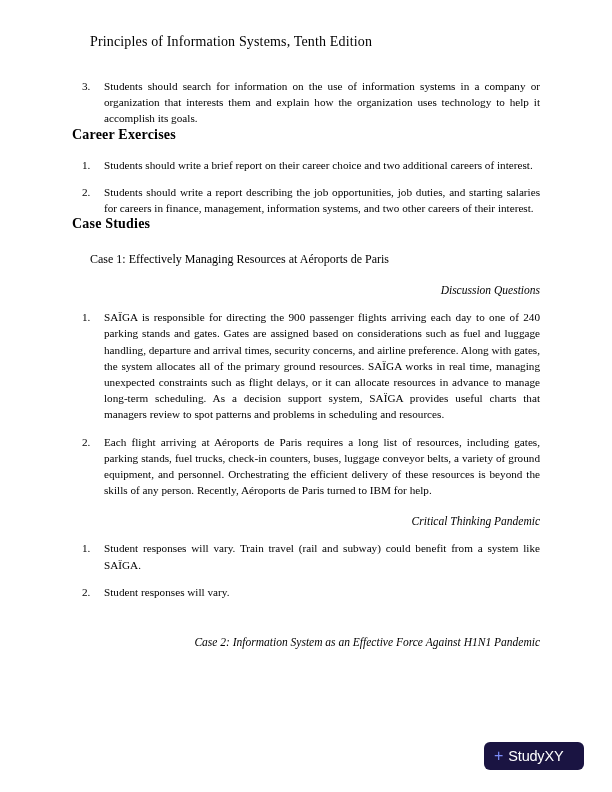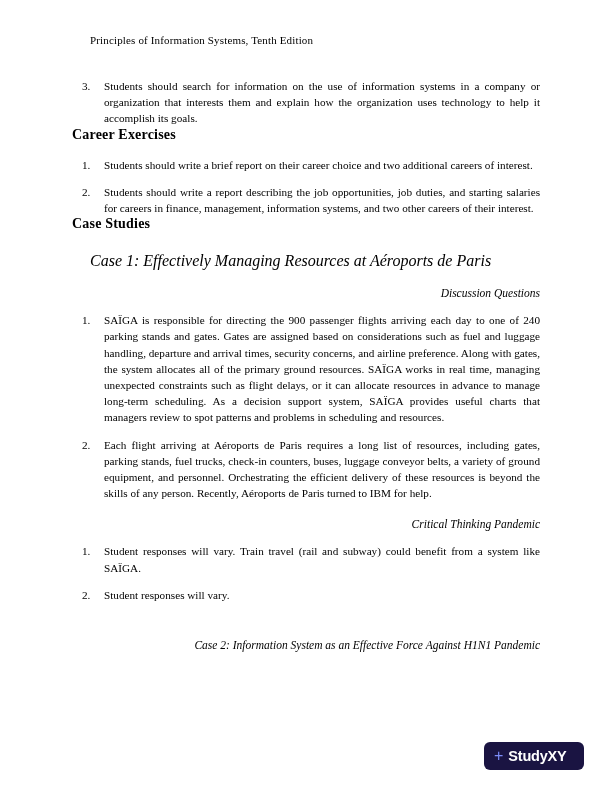--- a/index.html
+++ b/index.html
@@ -18,21 +18,21 @@
   .page {
     position: relative;
     width: 612px;
     height: 792px;
     box-sizing: border-box;
   }
   .running-head {
     position: absolute;
     left: 90px;
     top: 34px;
-    font-size: 11px;
+    font-size: 14px;
     letter-spacing: 0.15px;
   }
   .content {
     position: absolute;
     left: 72px;
     top: 78px;
     width: 468px;
   }
   .numlist {
     margin: 0;
@@ -61,22 +61,21 @@
     font-size: 14px;
     font-weight: bold;
     margin: 0;
     padding: 0;
     letter-spacing: 0.2px;
   }
   .sp-career-head { margin-top: 22px; }
   .sp-career-list { margin-top: 14px; }
   .sp-case-head { margin-top: 32px; }
   .case-title {
-    font-size: 16px;
-    font-style: italic;
+    font-size: 12px;
     margin-top: 20px;
     padding-left: 18px;
   }
   .sub-head {
     font-size: 11.5px;
     font-style: italic;
     margin-top: 17px;
     padding-left: 18px;
     text-align: right;
   }
@@ -106,21 +105,21 @@
     color: #7c8cf8;
     font-family: "Liberation Sans", sans-serif;
     font-size: 16px;
     line-height: 1;
     font-weight: 400;
   }
   .badge .brand {
     color: #ffffff;
     font-family: "Liberation Sans", sans-serif;
     font-size: 14.5px;
-    font-weight: bold;
+    font-weight: normal;
     letter-spacing: -0.2px;
   }
 </style>
 </head>
 <body>
 
 <div class="page">
 
   <div class="running-head">Principles of Information Systems, Tenth Edition</div>
 

